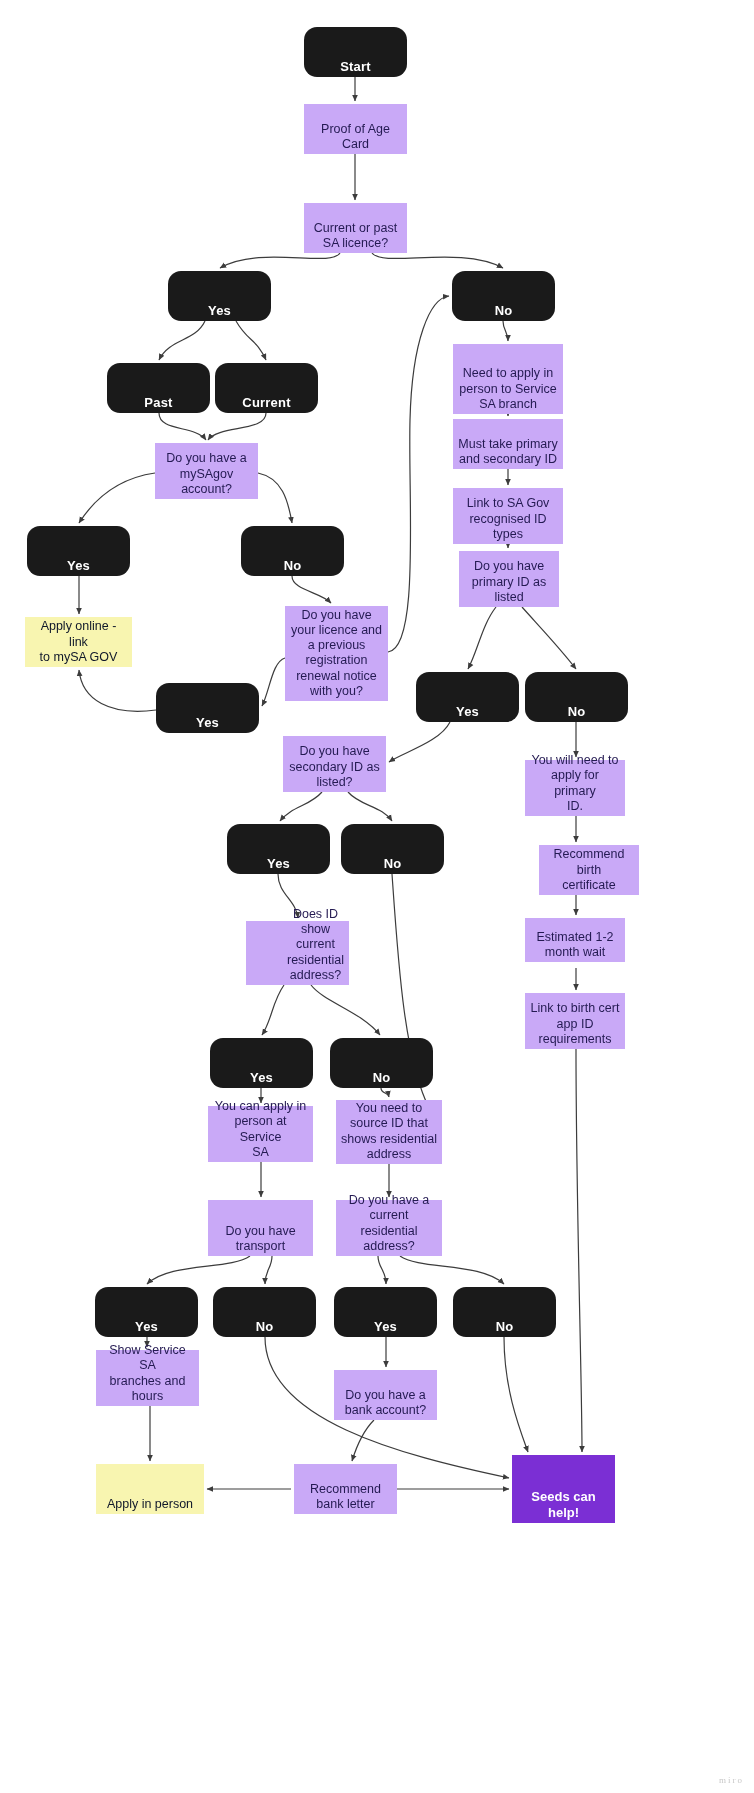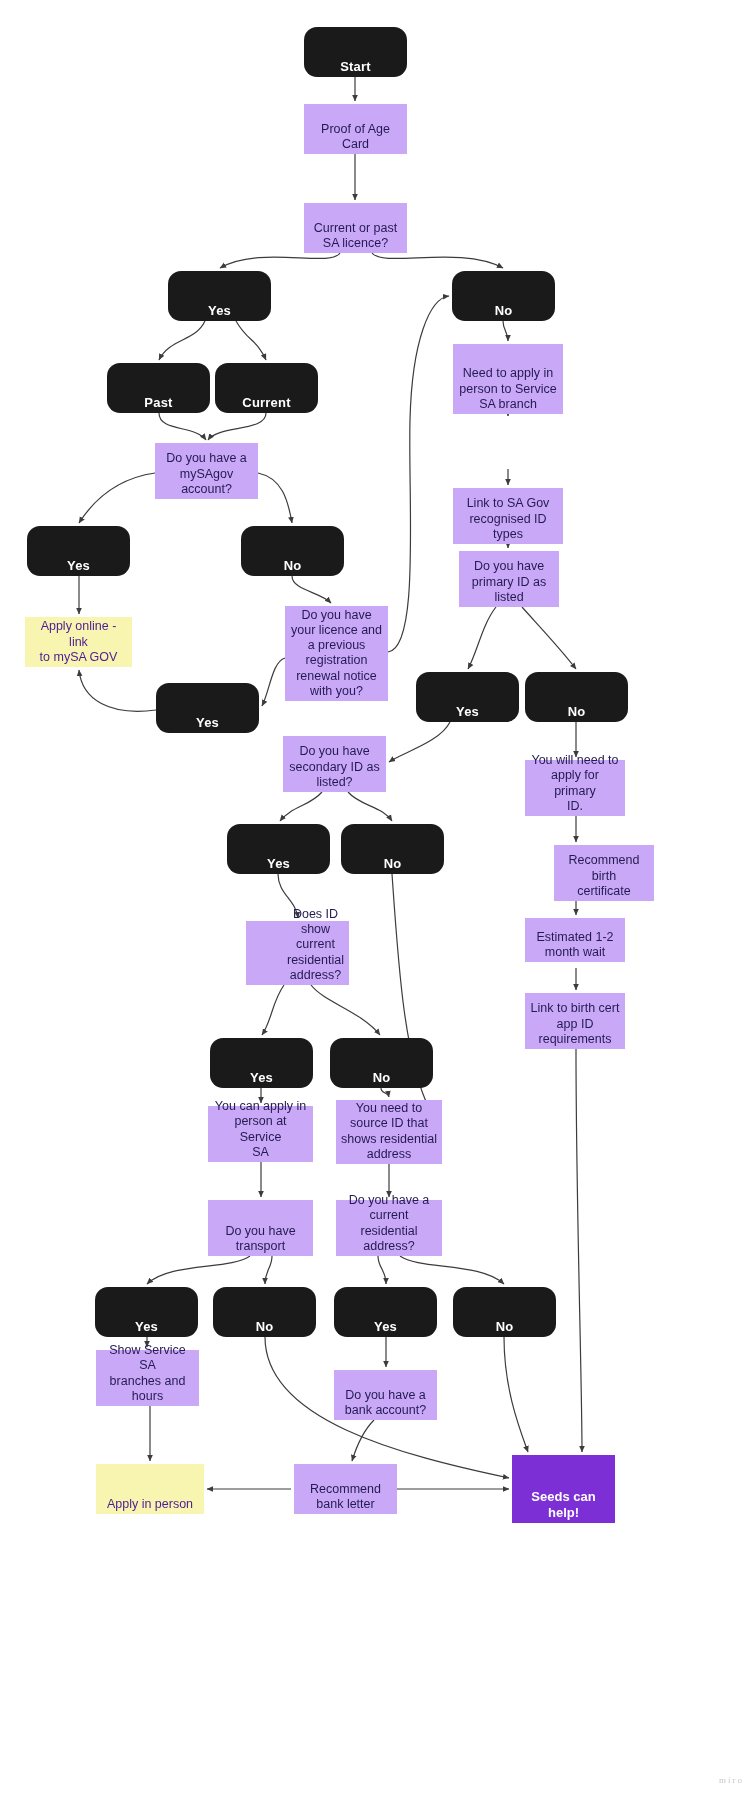--- a/index.html
+++ b/index.html
@@ -45,21 +45,21 @@
     letter-spacing: .2px;
   }
   .node.purple {
     background: #c9a9f7;
     color: #241a52;
     font-size: 12.5px;
     border-radius: 0;
   }
   .node.yellow {
     background: #f8f5b0;
-    color: #4c1d95;
+    color: #0f172a;
     font-size: 12.5px;
     border-radius: 0;
   }
   .node.violet {
     background: #7b2fd4;
     color: #ffffff;
     font-weight: bold;
     font-size: 13px;
     border-radius: 0;
   }
@@ -237,20 +237,24 @@
 with you?</span>
   </div>
   <div class="node dark" style="left:156px;top:683px;width:103px;height:50px;">
     <span class="node-inner">Yes</span>
   </div>
   <div class="node purple" style="left:453px;top:344px;width:110px;height:70px;">
     <span class="node-inner">Need to apply in
 person to Service
 SA branch</span>
   </div>
+  <div class="node purple" style="left:453px;top:419px;width:110px;height:50px;">
+    <span class="node-inner">Must take primary
+and secondary ID</span>
+  </div>
   <div class="node purple" style="left:453px;top:488px;width:110px;height:56px;">
     <span class="node-inner">Link to SA Gov
 recognised ID
 types</span>
   </div>
   <div class="node purple" style="left:459px;top:551px;width:100px;height:56px;">
     <span class="node-inner">Do you have
 primary ID as
 listed</span>
   </div>
@@ -269,21 +273,21 @@
     <span class="node-inner">Yes</span>
   </div>
   <div class="node dark" style="left:341px;top:824px;width:103px;height:50px;">
     <span class="node-inner">No</span>
   </div>
   <div class="node purple" style="left:525px;top:760px;width:100px;height:56px;">
     <span class="node-inner">You will need to
 apply for primary
 ID.</span>
   </div>
-  <div class="node purple" style="left:554px;top:845px;width:100px;height:56px;">
+  <div class="node purple" style="left:539px;top:845px;width:100px;height:50px;">
     <span class="node-inner">Recommend birth
 certificate</span>
   </div>
   <div class="node purple" style="left:525px;top:918px;width:100px;height:44px;">
     <span class="node-inner">Estimated 1-2
 month wait</span>
   </div>
   <div class="node purple" style="left:525px;top:993px;width:100px;height:56px;">
     <span class="node-inner">Link to birth cert
 app ID

